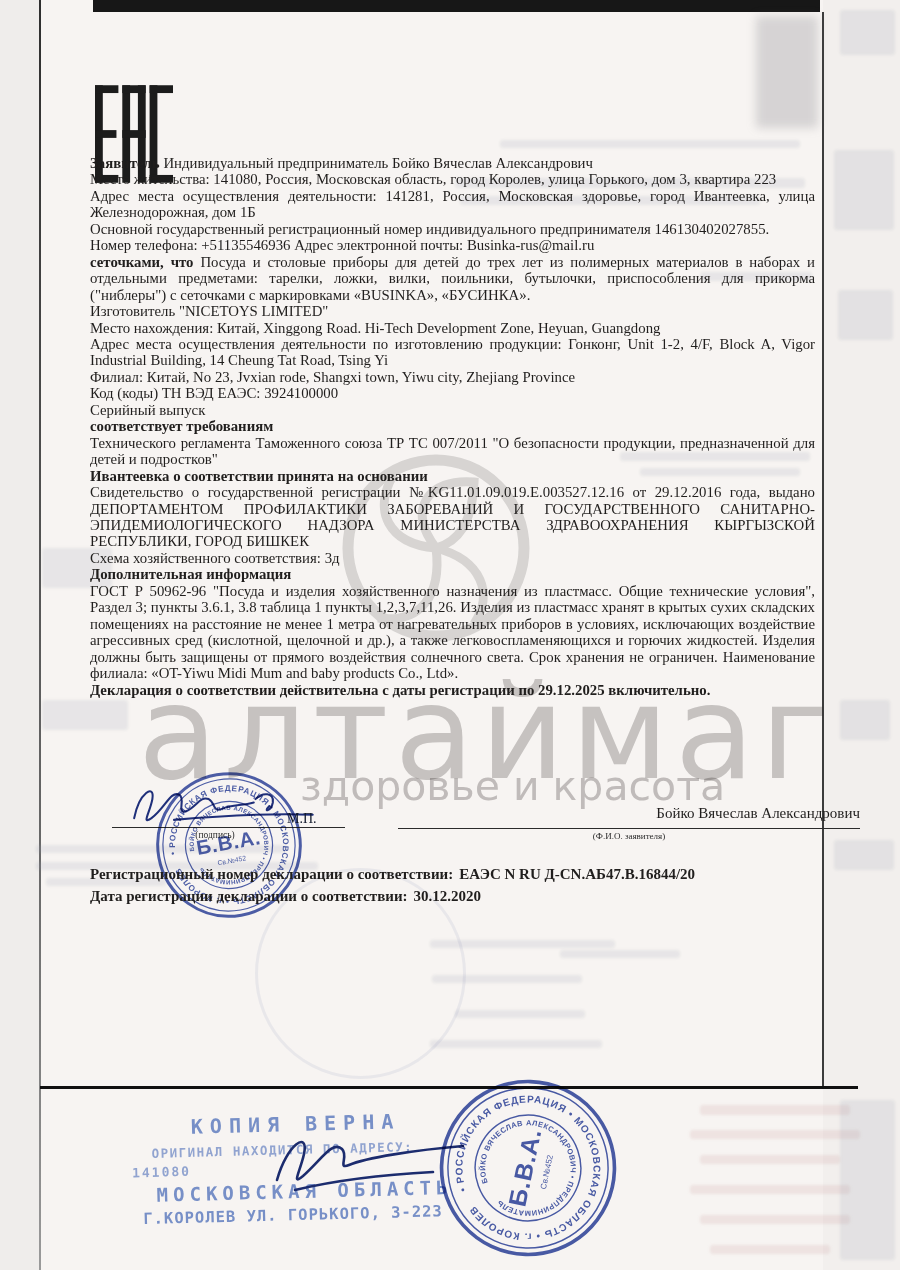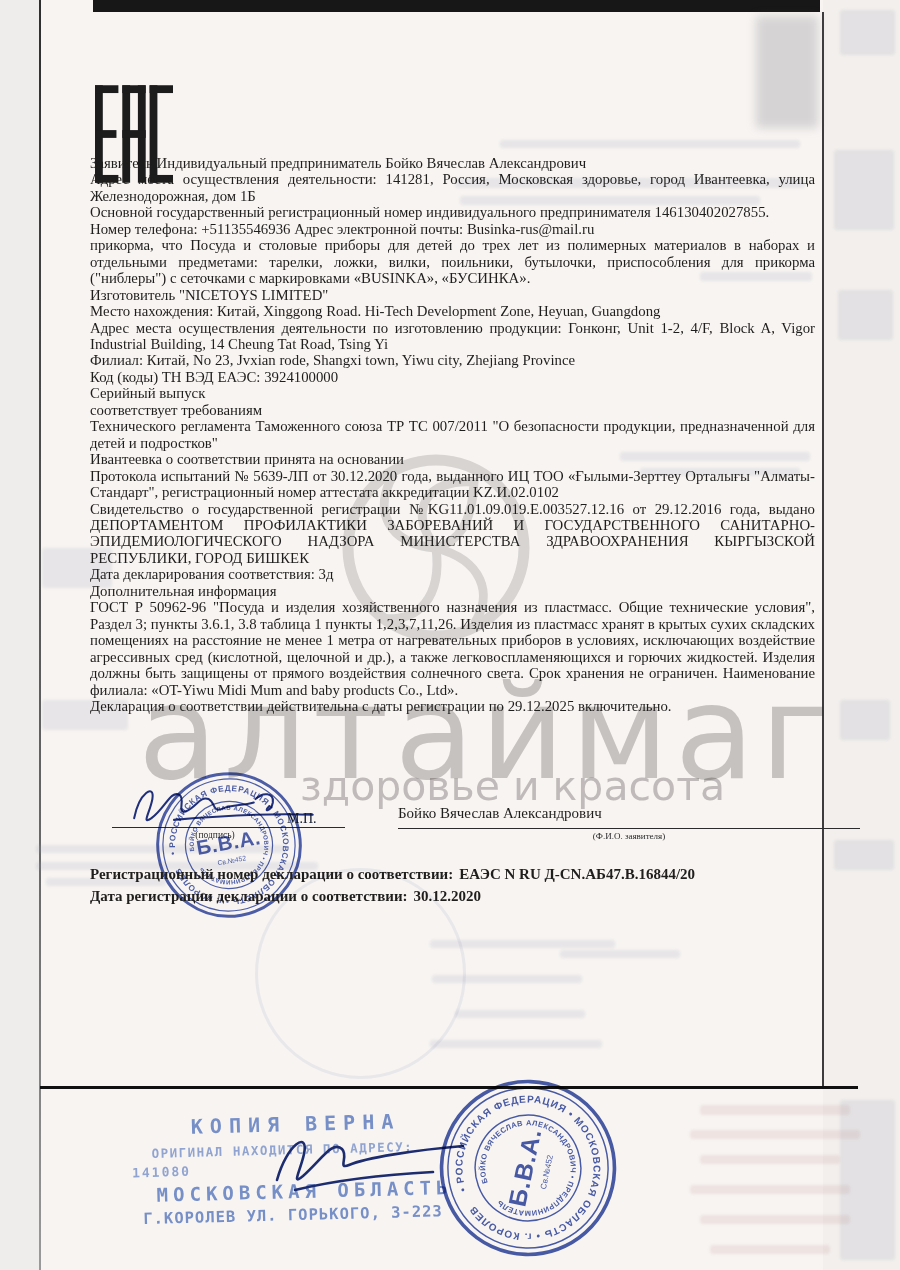--- a/index.html
+++ b/index.html
@@ -12,36 +12,36 @@
   .vline-left{left:39px;top:0;width:2px;height:1270px;background:linear-gradient(#2e2e2e,#6b6b6b 70%,#9a9a9a);}
   .vline-right{left:822px;top:12px;width:2px;height:1076px;background:#3c3c3c;}
   .hline-bottom{left:40px;top:1086px;width:818px;height:3px;background:#101010;}
 
   .eac-logo{left:95px;top:84px;width:78px;height:100px;}
   .title{left:210px;top:84px;width:530px;text-align:center;font-family:"Liberation Sans",sans-serif;
          font-weight:bold;font-size:17px;line-height:22px;color:#181716;}
 
   .body-text{left:90px;top:155px;width:725px;font-size:14.8px;line-height:16.45px;color:#201e1d;}
   .body-text p{margin:0;text-align:justify;}
-  .body-text b{font-weight:normal;}
+  .body-text b{font-weight:bold;}
 
   
   .wm{mix-blend-mode:multiply;pointer-events:none;}
   .wm-logo{left:336px;top:448px;width:200px;height:200px;opacity:.33;}
   .wm-brand{left:138px;top:668px;font-family:"DejaVu Sans",sans-serif;font-size:130px;line-height:1;
             letter-spacing:6px;color:#a3a0a0;opacity:.55;white-space:nowrap;}
   .wm-tagline{left:300px;top:766px;font-family:"DejaVu Sans",sans-serif;font-size:41px;line-height:1;
               color:#a8a5a5;opacity:.65;white-space:nowrap;}
 
   
   .sig-svg1{left:112px;top:780px;width:235px;height:52px;}
   .sig-line-left{left:112px;top:827px;width:233px;border-top:1.6px solid #2b2b2b;height:0;}
   .podpis-label{left:150px;top:830px;width:130px;text-align:center;font-size:9.5px;color:#2b2b2b;}
   .mp-label{left:287px;top:811px;font-size:14px;color:#0f172a;}
-  .sig-right-name{left:398px;top:805px;width:462px;text-align:left;font-size:15px;color:#201e1d;}
+  .sig-right-name{left:398px;top:805px;width:462px;text-align:right;font-size:15px;color:#201e1d;}
   .sig-line-right{left:398px;top:828px;width:462px;border-top:1.6px solid #2b2b2b;height:0;}
   .fio-label{left:398px;top:831px;width:462px;text-align:center;font-size:9px;color:#2b2b2b;}
 
   .reg-line{left:90px;top:866px;font-size:15px;font-weight:bold;color:#201e1d;white-space:nowrap;}
   .reg-line.second{top:888px;}
   .reg-line .val{margin-left:6px;}
 
   
   .stamp{mix-blend-mode:multiply;}
   .stamp1{left:154px;top:770px;width:150px;height:150px;transform:rotate(-10deg);opacity:.9;}
@@ -143,36 +143,36 @@
         <path d="M100,100 C106,148 84,176 42,170" stroke-width="9"></path>
         <path d="M100,100 C146,112 158,146 138,176" stroke-width="9"></path>
       </g>
     </svg>
   </div>
   <div class="abs wm wm-brand">алтаймаг</div>
   <div class="abs wm wm-tagline">здоровье и красота</div>
 
   <div class="abs body-text" id="body-text">
       <p><b>Заявитель</b> Индивидуальный предприниматель Бойко Вячеслав Александрович</p>
+      <p>Место жительства: 141080, Россия, Московская область, город Королев, улица Горького, дом 3, квартира 223</p>
       <p>Адрес места осуществления деятельности: 141281, Россия, Московская здоровье, город Ивантеевка, улица Железнодорожная, дом 1Б</p>
       <p>Основной государственный регистрационный номер индивидуального предпринимателя 146130402027855.</p>
       <p>Номер телефона: +51135546936 Адрес электронной почты: Businka-rus@mail.ru</p>
-      <p><b>прикорма, что</b> Посуда и столовые приборы для детей до трех лет из полимерных материалов в наборах и отдельными предметами: тарелки, ложки, вилки, поильники, бутылочки, приспособления для прикорма ("ниблеры") с сеточками с маркировками «BUSINKA», «БУСИНКА».</p>
+      <p><b>сеточками, что</b> Посуда и столовые приборы для детей до трех лет из полимерных материалов в наборах и отдельными предметами: тарелки, ложки, вилки, поильники, бутылочки, приспособления для прикорма ("ниблеры") с сеточками с маркировками «BUSINKA», «БУСИНКА».</p>
       <p>Изготовитель "NICETOYS LIMITED"</p>
       <p>Место нахождения: Китай, Xinggong Road. Hi-Tech Development Zone, Heyuan, Guangdong</p>
       <p>Адрес места осуществления деятельности по изготовлению продукции: Гонконг, Unit 1-2, 4/F, Block A, Vigor Industrial Building, 14 Cheung Tat Road, Tsing Yi</p>
       <p>Филиал: Китай, No 23, Jvxian rode, Shangxi town, Yiwu city, Zhejiang Province</p>
       <p>Код (коды) ТН ВЭД ЕАЭС: 3924100000</p>
       <p>Серийный выпуск</p>
       <p><b>соответствует требованиям</b></p>
       <p>Технического регламента Таможенного союза ТР ТС 007/2011 "О безопасности продукции, предназначенной для детей и подростков"</p>
       <p><b>Ивантеевка о соответствии принята на основании</b></p>
-      <p>Протокола испытаний № 5639-ЛП от 30.12.2020 года, выданного ИЦ ТОО «Ғылыми-Зерттеу Орталығы "Алматы-Стандарт", регистрационный номер аттестата аккредитации KZ.И.02.0102</p>
       <p>Свидетельство о государственной регистрации №KG11.01.09.019.Е.003527.12.16 от 29.12.2016 года, выдано ДЕПОРТАМЕНТОМ ПРОФИЛАКТИКИ ЗАБОРЕВАНИЙ И ГОСУДАРСТВЕННОГО САНИТАРНО-ЭПИДЕМИОЛОГИЧЕСКОГО  НАДЗОРА МИНИСТЕРСТВА ЗДРАВООХРАНЕНИЯ КЫРГЫЗСКОЙ  РЕСПУБЛИКИ, ГОРОД БИШКЕК</p>
-      <p>Дата декларирования соответствия: 3д</p>
+      <p>Схема хозяйственного соответствия: 3д</p>
       <p><b>Дополнительная информация</b></p>
       <p>ГОСТ Р 50962-96 "Посуда и изделия хозяйственного назначения из пластмасс. Общие технические условия", Раздел 3; пункты 3.6.1, 3.8 таблица 1 пункты 1,2,3,7,11,26. Изделия из пластмасс хранят в крытых сухих складских помещениях на расстояние не менее 1 метра от нагревательных приборов в условиях, исключающих воздействие агрессивных сред (кислотной, щелочной и др.), а также легковоспламеняющихся и горючих жидкостей. Изделия должны быть защищены от прямого воздействия солнечного света. Срок хранения не ограничен. Наименование филиала: «OT-Yiwu Midi Mum and baby products Co., Ltd».</p>
       <p><b>Декларация о соответствии действительна с даты регистрации по 29.12.2025 включительно.</b></p>
     </div>
 
   <svg class="abs sig-svg1" viewBox="0 0 240 60">
     <g fill="none" stroke="#1f2f7a" stroke-width="2.4" stroke-linecap="round">
       <path d="M10 44 C 16 14, 34 4, 31 22 C 28 38, 18 52, 30 44 C 46 32, 52 12, 62 17 C 70 21, 58 40, 70 36 C 82 31, 86 18, 96 22 C 104 26, 100 38, 112 33 C 124 28, 134 30, 148 26"></path>
       <path d="M56 46 C 100 42, 160 38, 216 40"></path>
       <path d="M150 22 C 158 14, 172 14, 170 26 C 168 36, 158 38, 166 30"></path>

